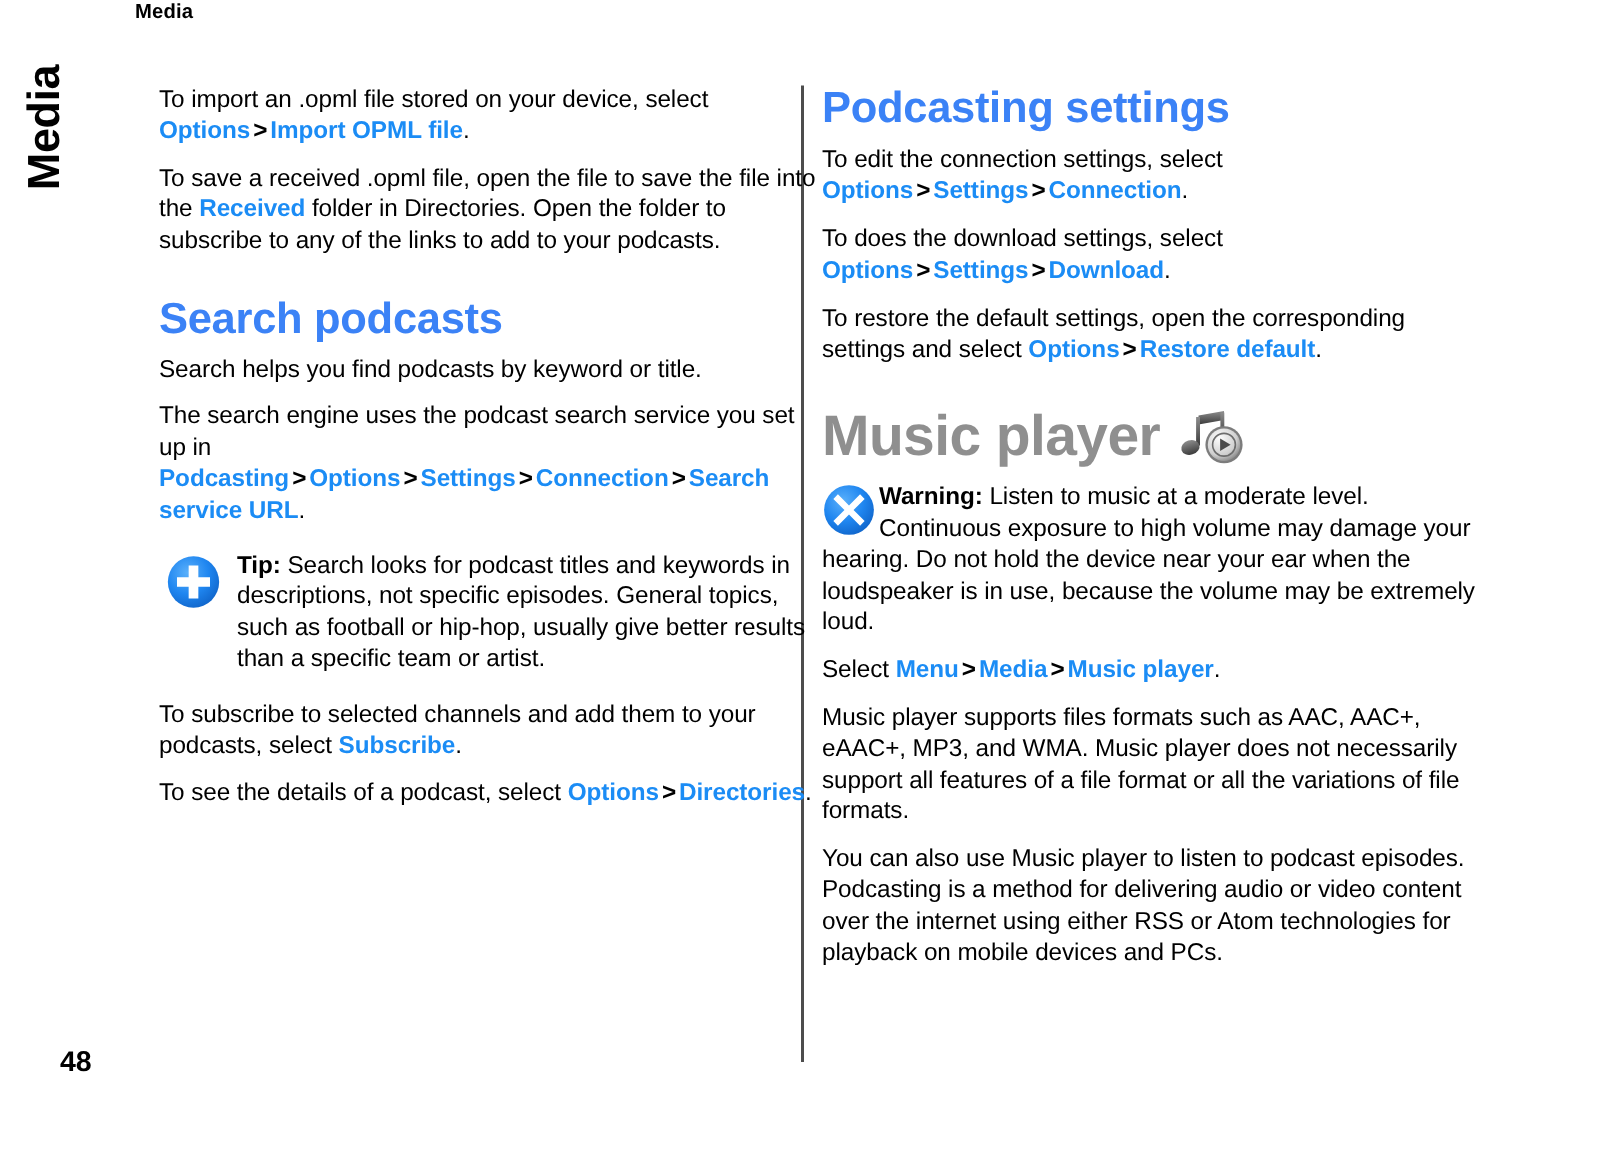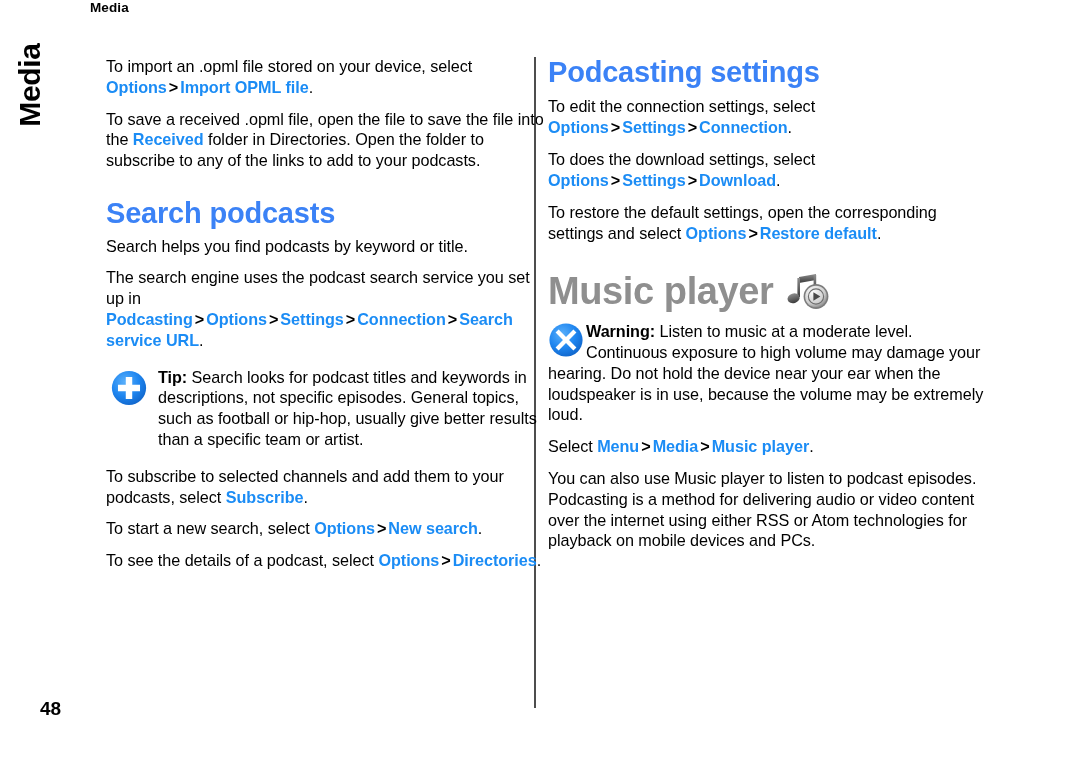--- a/index.html
+++ b/index.html
@@ -201,23 +201,20 @@
           <path d="M16.6 8.4h6.8v8.2h8.2v6.8h-8.2v8.2h-6.8v-8.2H8.4v-6.8h8.2z" fill="#ffffff"></path>
         </svg>
       </span>
       <p><span class="b">Tip:</span><span> Search looks for podcast titles and keywords in descriptions, not specific episodes. General topics, such as football or hip-hop, usually give better results than a specific team or artist.</span></p>
     </div>
 
     <p class="para" style="margin-top:16px;">
       <span>To subscribe to selected channels and add them to your podcasts, select </span><span class="ui">Subscribe</span><span>.</span>
     </p>
 
-    <p class="para">
-      <span>To start a new search, select </span><span class="ui">Options</span><span class="sep">&gt;</span><span class="ui">New search</span><span>.</span>
-    </p>
 
     <p class="para">
       <span>To see the details of a podcast, select </span><span class="ui">Options</span><span class="sep">&gt;</span><span class="ui">Directories</span><span>.</span>
     </p>
 
   </div>
 
   <div class="col col-right">
 
     <h2 class="sec-h" style="margin-bottom:8px;">Podcasting settings</h2>
@@ -278,20 +275,21 @@
           <path d="M11.2 8.0 L19 15.8 L26.8 8.0 L30 11.2 L22.2 19 L30 26.8 L26.8 30 L19 22.2 L11.2 30 L8 26.8 L15.8 19 L8 11.2 Z" fill="#ffffff"></path>
         </svg>
       </span>
       <p><span class="b">Warning:</span><span> Listen to music at a moderate level. Continuous exposure to high volume may damage your hearing. Do not hold the device near your ear when the loudspeaker is in use, because the volume may be extremely loud.</span></p>
     </div>
 
     <p class="para" style="margin-top:11px;">
       <span>Select </span><span class="ui">Menu</span><span class="sep">&gt;</span><span class="ui">Media</span><span class="sep">&gt;</span><span class="ui">Music player</span><span>.</span>
     </p>
 
+    <p class="para">Music player supports files formats such as AAC, AAC+, eAAC+, MP3, and WMA. Music player does not necessarily support all features of a file format or all the variations of file formats.</p>
 
     <p class="para">You can also use Music player to listen to podcast episodes. Podcasting is a method for delivering audio or video content over the internet using either RSS or Atom technologies for playback on mobile devices and PCs.</p>
 
   </div>
 
   <div class="page-number">48</div>
 
 </div>
 
 </body></html>

